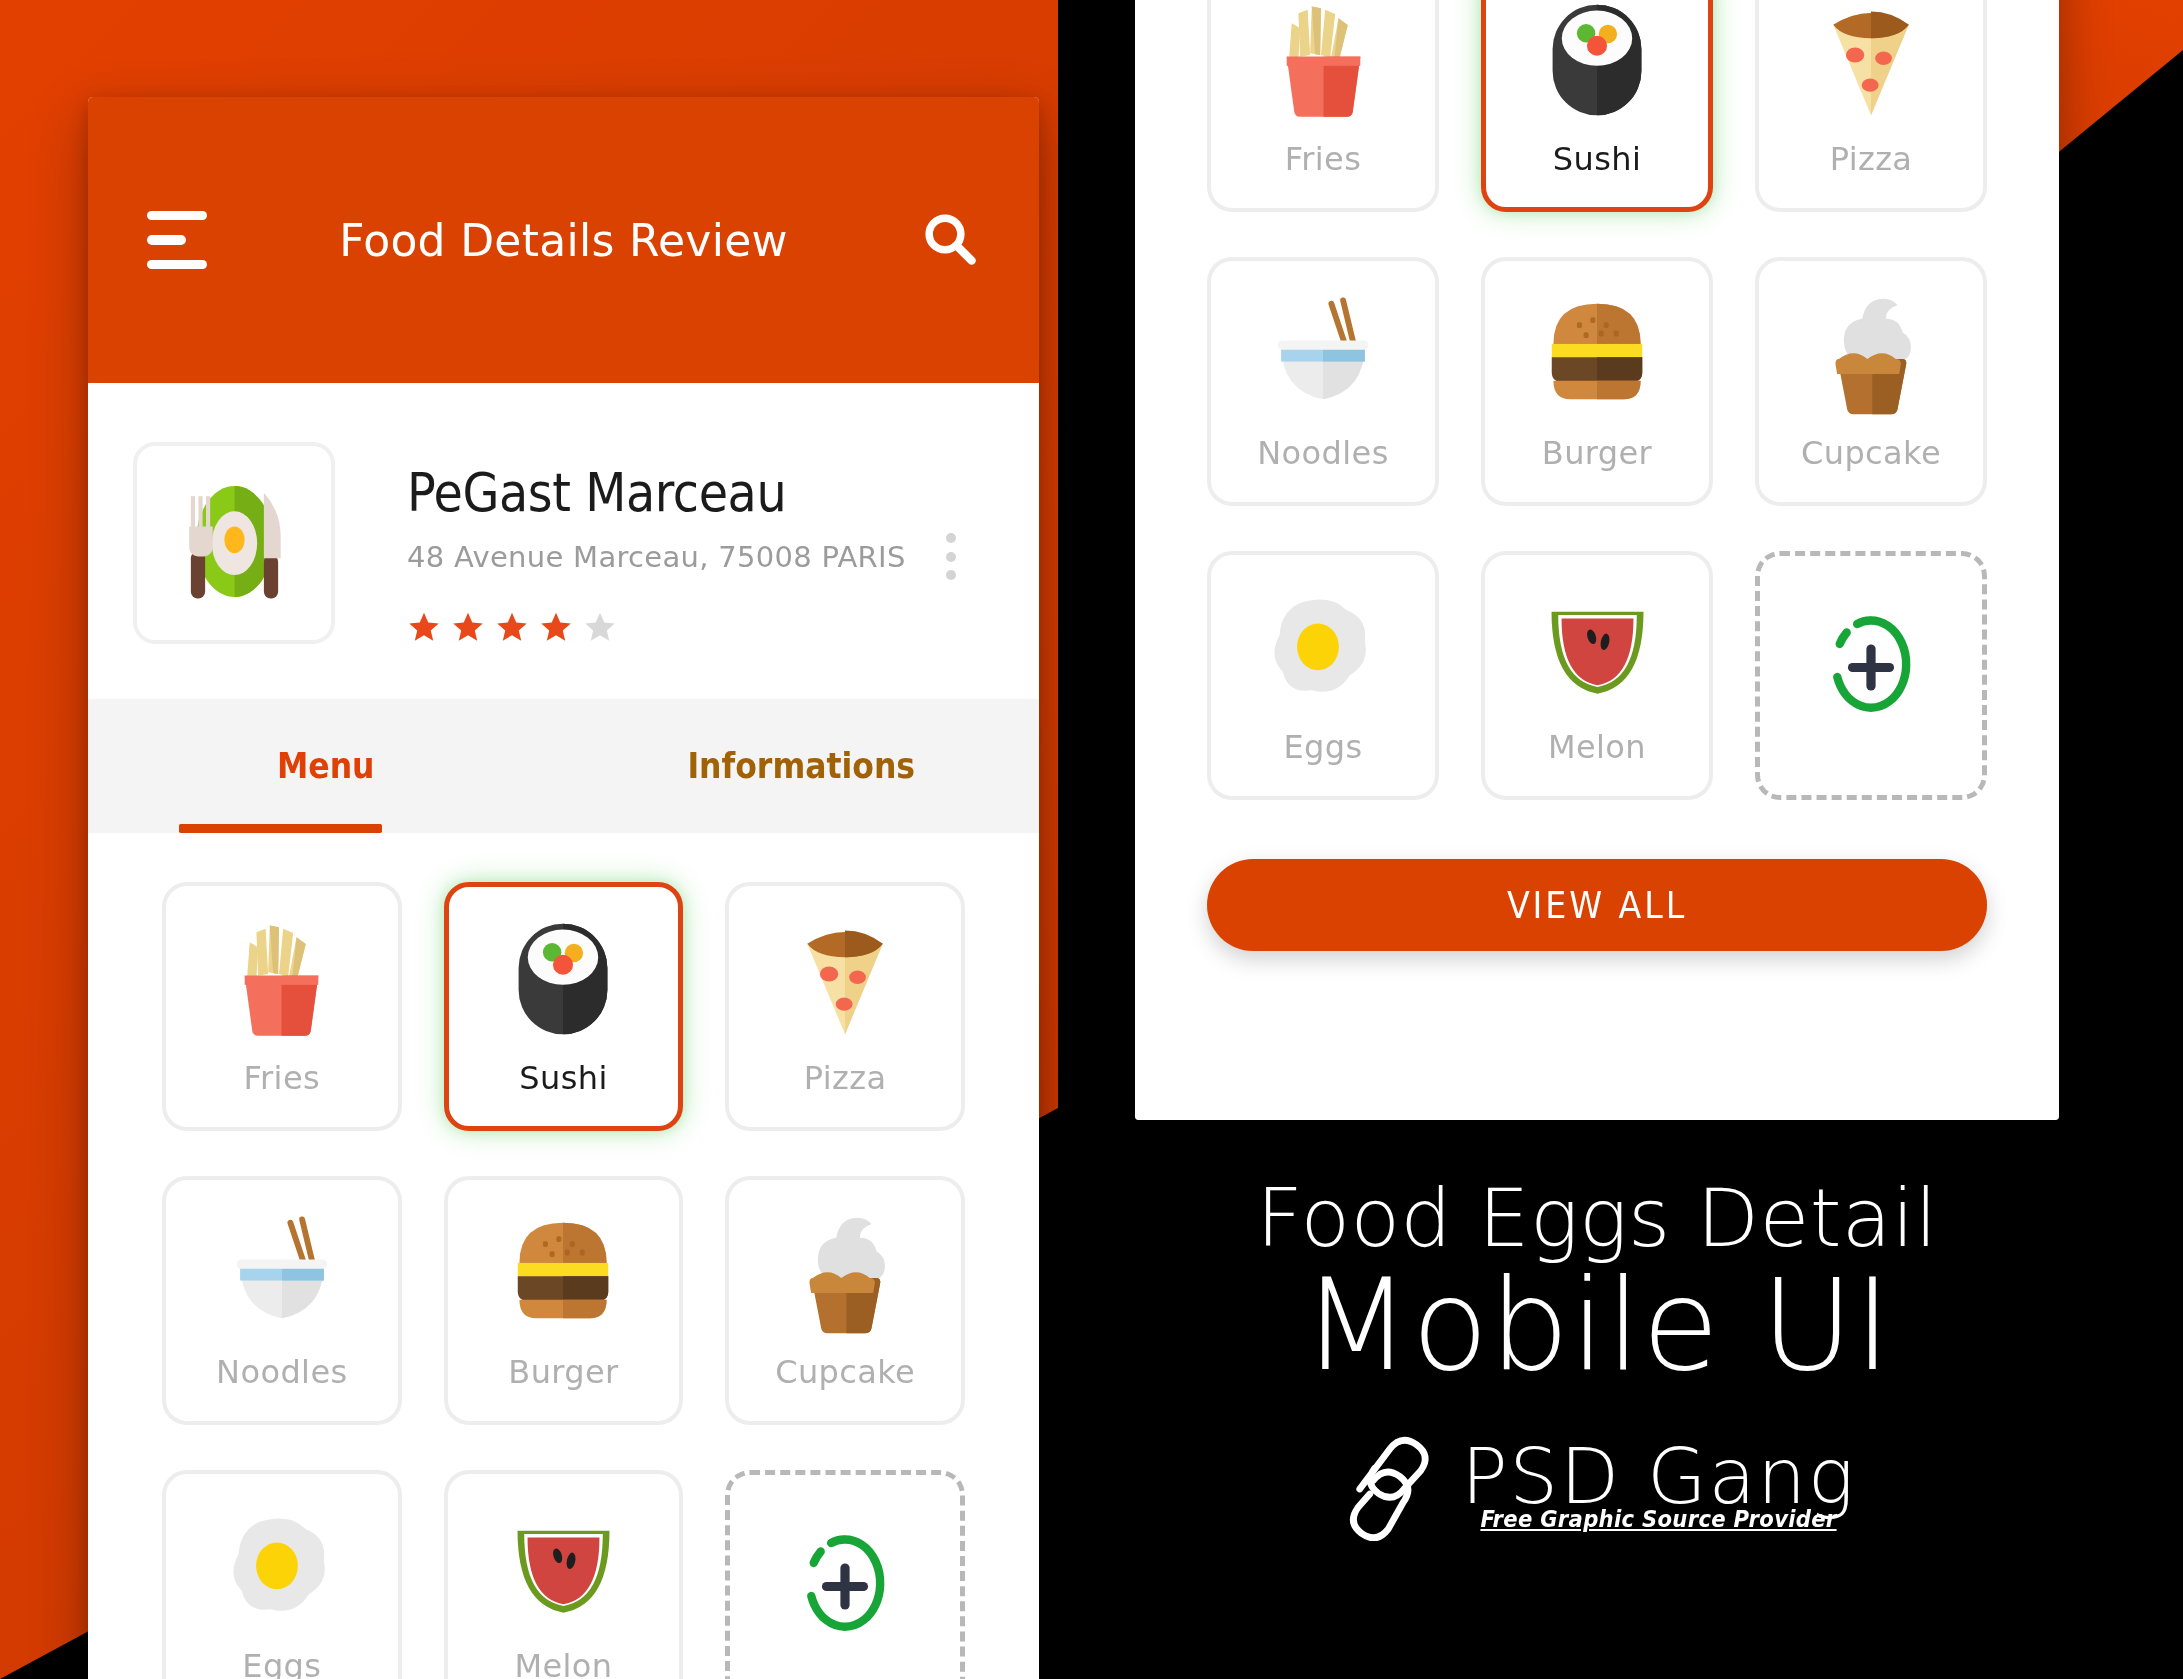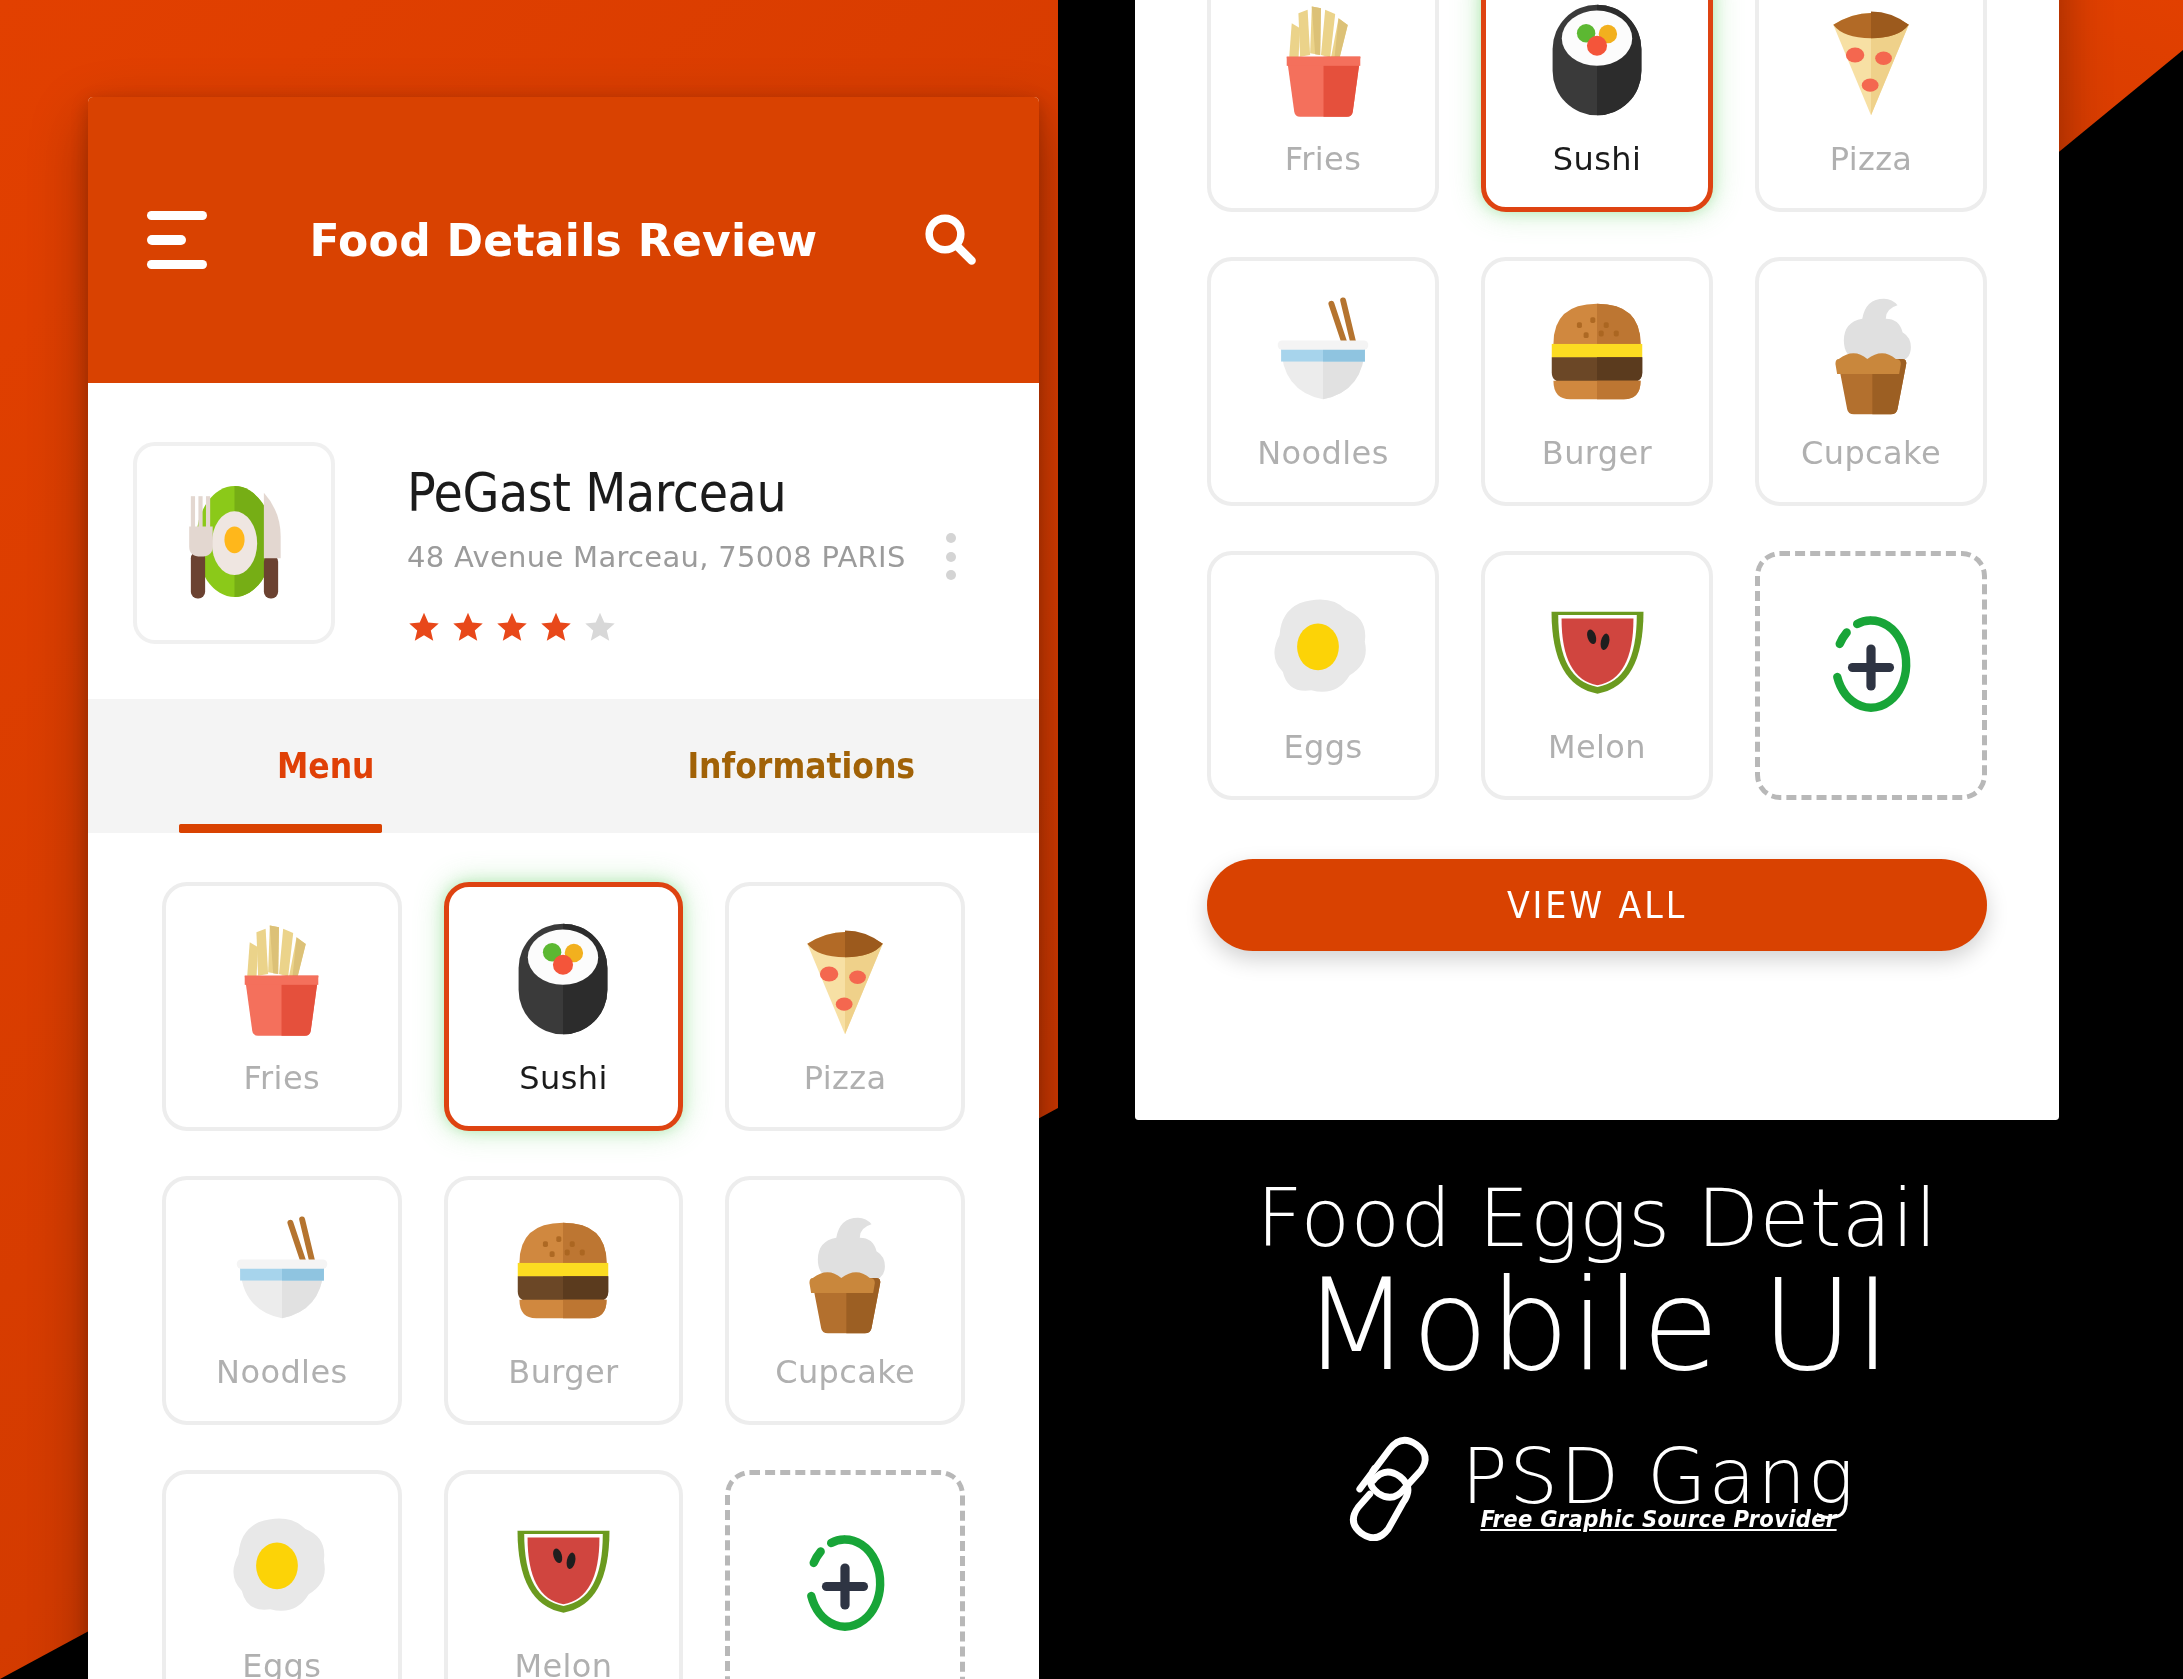--- a/index.html
+++ b/index.html
@@ -38,21 +38,21 @@
     position: relative;
   }
   .hamburger { width: 60px; display: flex; flex-direction: column; gap: 15px; cursor: pointer; }
   .hamburger i { display: block; height: 9.2px; background: #fff; border-radius: 5px; }
   .hamburger i:nth-child(1){ width: 60px; }
   .hamburger i:nth-child(2){ width: 39px; }
   .hamburger i:nth-child(3){ width: 60px; }
   .appbar-title {
     position: absolute; left: 0; right: 0; text-align: center;
     color: #fff; font-size: 44px; letter-spacing: 0.3px;
-    font-family: "DejaVu Sans", sans-serif; font-weight: 700;
+    font-family: "DejaVu Sans", sans-serif; font-weight: 400;
     pointer-events: none;
   }
   .search-btn { margin-left: auto; cursor: pointer; z-index: 2; }
 
   
   .resto { display: flex; align-items: flex-end; padding: 59px 0 0 45px; }
   .resto-logo {
     width: 202px; height: 202px; border-radius: 22px;
     background: #fff; border: 4.2px solid #F0F0F0;
     display: flex; align-items: center; justify-content: center;

